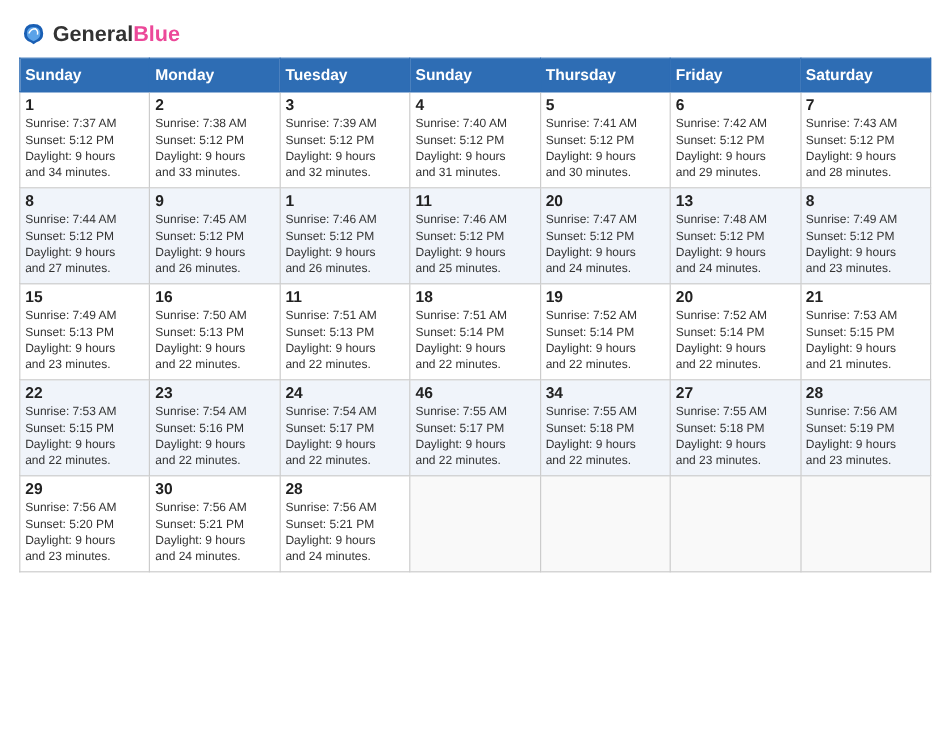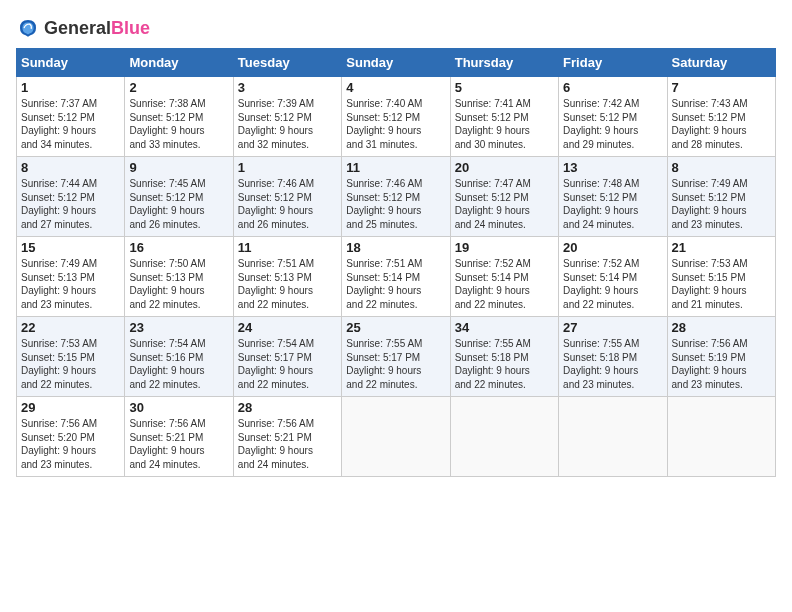--- a/index.html
+++ b/index.html
@@ -136,21 +136,21 @@
         <td><span class="day-num">11</span><span class="cell-text">Sunrise: 7:51 AM<br>Sunset: 5:13 PM<br>Daylight: 9 hours<br>and 22 minutes.</span></td>
         <td><span class="day-num">18</span><span class="cell-text">Sunrise: 7:51 AM<br>Sunset: 5:14 PM<br>Daylight: 9 hours<br>and 22 minutes.</span></td>
         <td><span class="day-num">19</span><span class="cell-text">Sunrise: 7:52 AM<br>Sunset: 5:14 PM<br>Daylight: 9 hours<br>and 22 minutes.</span></td>
         <td><span class="day-num">20</span><span class="cell-text">Sunrise: 7:52 AM<br>Sunset: 5:14 PM<br>Daylight: 9 hours<br>and 22 minutes.</span></td>
         <td><span class="day-num">21</span><span class="cell-text">Sunrise: 7:53 AM<br>Sunset: 5:15 PM<br>Daylight: 9 hours<br>and 21 minutes.</span></td>
       </tr>
       <tr>
         <td><span class="day-num">22</span><span class="cell-text">Sunrise: 7:53 AM<br>Sunset: 5:15 PM<br>Daylight: 9 hours<br>and 22 minutes.</span></td>
         <td><span class="day-num">23</span><span class="cell-text">Sunrise: 7:54 AM<br>Sunset: 5:16 PM<br>Daylight: 9 hours<br>and 22 minutes.</span></td>
         <td><span class="day-num">24</span><span class="cell-text">Sunrise: 7:54 AM<br>Sunset: 5:17 PM<br>Daylight: 9 hours<br>and 22 minutes.</span></td>
-        <td><span class="day-num">25</span><span class="cell-text">Sunrise: 7:55 AM<br>Sunset: 5:17 PM<br>Daylight: 9 hours<br>and 22 minutes.</span></td>
+        <td><span class="day-num">46</span><span class="cell-text">Sunrise: 7:55 AM<br>Sunset: 5:17 PM<br>Daylight: 9 hours<br>and 22 minutes.</span></td>
         <td><span class="day-num">34</span><span class="cell-text">Sunrise: 7:55 AM<br>Sunset: 5:18 PM<br>Daylight: 9 hours<br>and 22 minutes.</span></td>
         <td><span class="day-num">27</span><span class="cell-text">Sunrise: 7:55 AM<br>Sunset: 5:18 PM<br>Daylight: 9 hours<br>and 23 minutes.</span></td>
         <td><span class="day-num">28</span><span class="cell-text">Sunrise: 7:56 AM<br>Sunset: 5:19 PM<br>Daylight: 9 hours<br>and 23 minutes.</span></td>
       </tr>
       <tr>
         <td><span class="day-num">29</span><span class="cell-text">Sunrise: 7:56 AM<br>Sunset: 5:20 PM<br>Daylight: 9 hours<br>and 23 minutes.</span></td>
         <td><span class="day-num">30</span><span class="cell-text">Sunrise: 7:56 AM<br>Sunset: 5:21 PM<br>Daylight: 9 hours<br>and 24 minutes.</span></td>
         <td><span class="day-num">28</span><span class="cell-text">Sunrise: 7:56 AM<br>Sunset: 5:21 PM<br>Daylight: 9 hours<br>and 24 minutes.</span></td>
         <td class="empty-cell"></td>
         <td class="empty-cell"></td>

